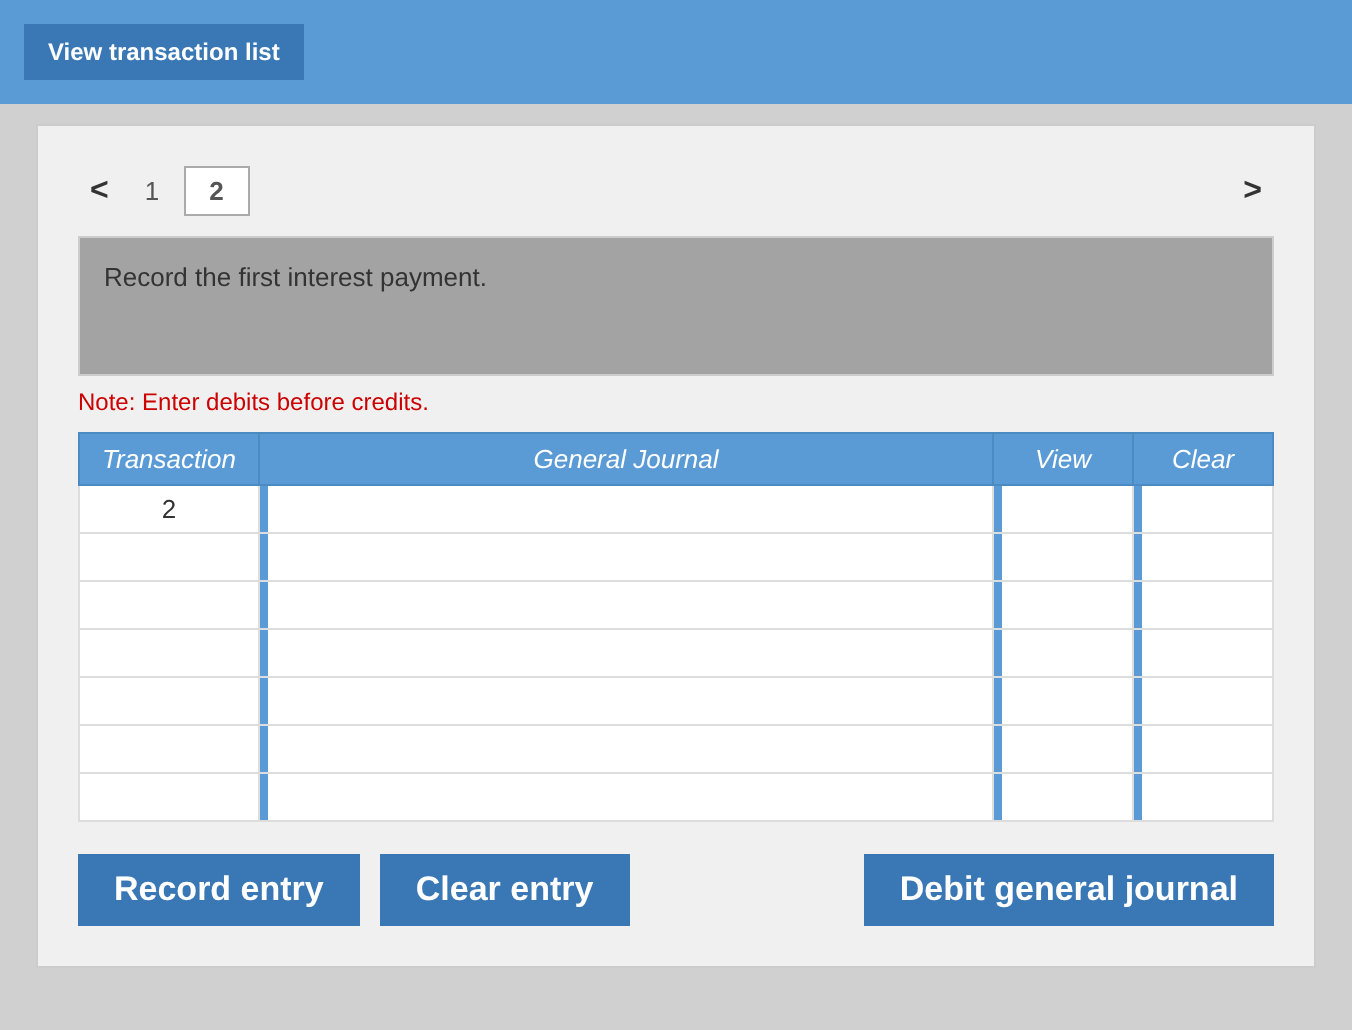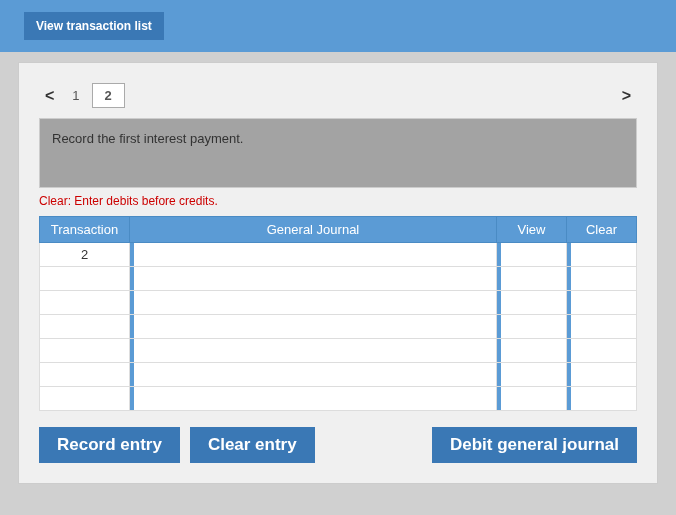--- a/index.html
+++ b/index.html
@@ -11,21 +11,21 @@
       height: 515px;
       display: flex;
       flex-direction: column;
       align-items: flex-start;
     }
 
     
     .top-bar {
       background: #5b9bd5;
       width: 100%;
-      padding: 8px 24px;
+      padding: 8px 12px;
       height: 52px;
       display: flex;
       align-items: center;
     }
 
     .view-transaction-btn {
       background: #3a78b5;
       color: white;
       border: none;
       padding: 7px 12px;
@@ -102,20 +102,21 @@
     
     .journal-table {
       width: 100%;
       border-collapse: collapse;
       margin-bottom: 16px;
     }
 
     .journal-table thead tr {
       background: #5b9bd5;
       color: white;
+      font-style: italic;
     }
 
     .journal-table thead th {
       border: 1px solid #4a8bc4;
       padding: 5px 8px;
       text-align: center;
       font-weight: normal;
       font-size: 13px;
     }
 
@@ -217,21 +218,21 @@
   <div class="pagination">
     <span class="pagination-arrow">&lt;</span>
     <span class="page-num">1</span>
     <span class="page-num active">2</span>
     <span class="page-spacer"></span>
     <span class="pagination-arrow">&gt;</span>
   </div>
 
   <div class="description-box">Record the first interest payment.</div>
 
-  <div class="note-text">Clear: Enter debits before credits.</div>
+  <div class="note-text">Note: Enter debits before credits.</div>
 
   <table class="journal-table">
     <thead>
       <tr>
         <th class="transaction-col">Transaction</th>
         <th class="general-journal-col">General Journal</th>
         <th class="debit-col">View</th>
         <th class="credit-col">Clear</th>
       </tr>
     </thead>

